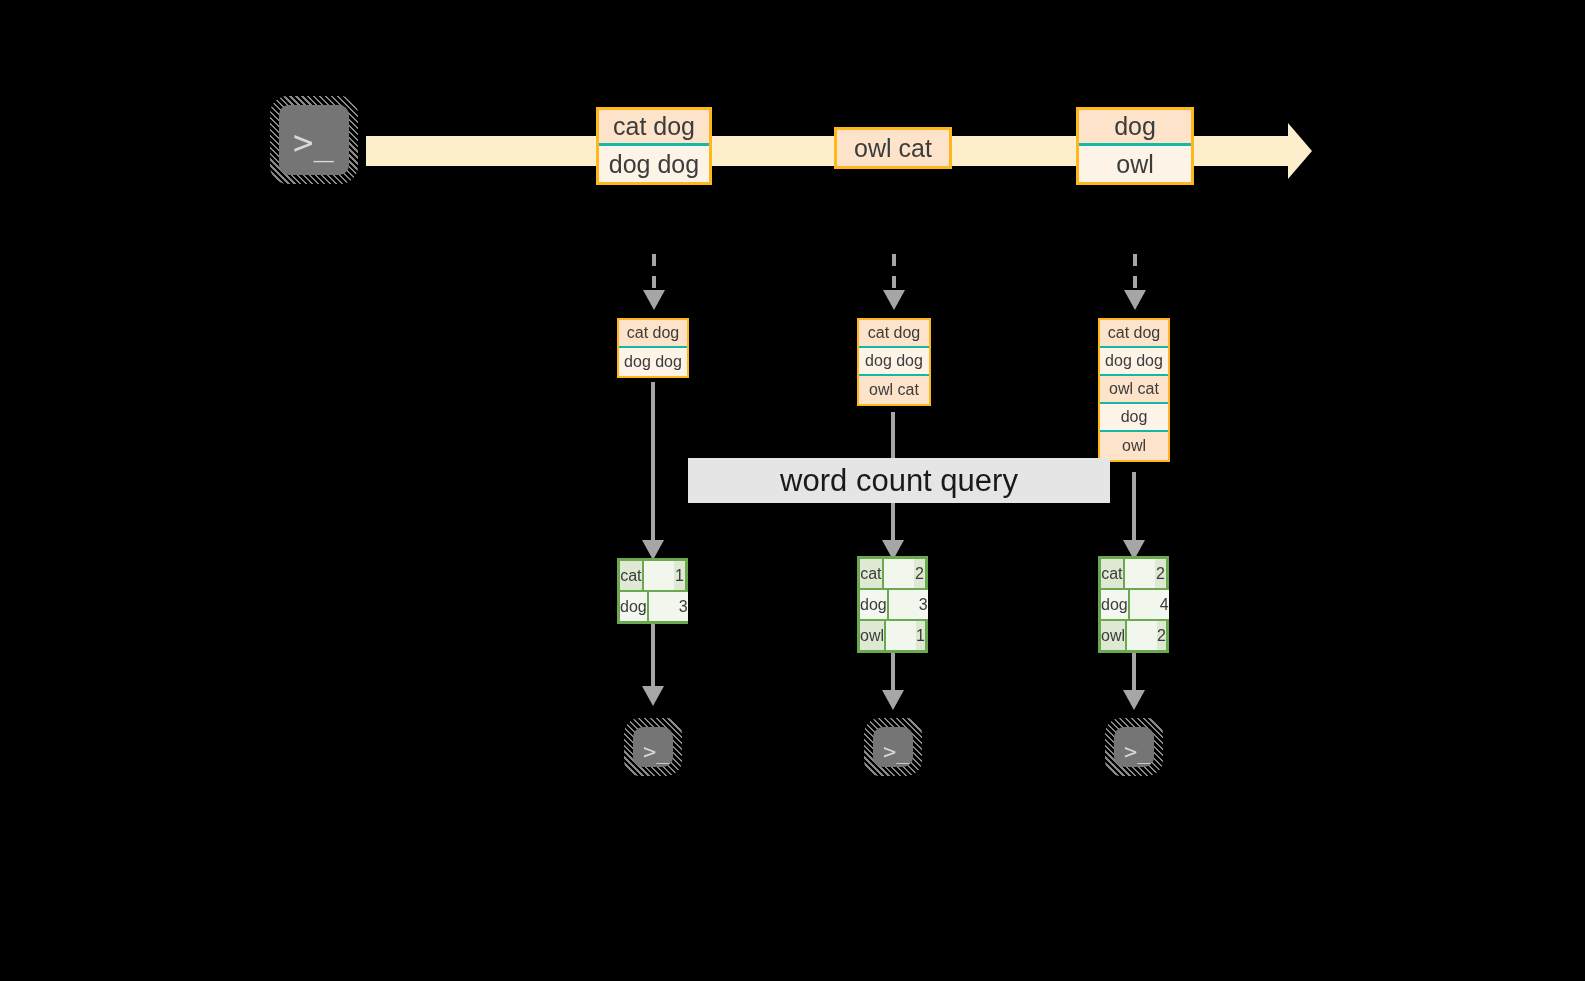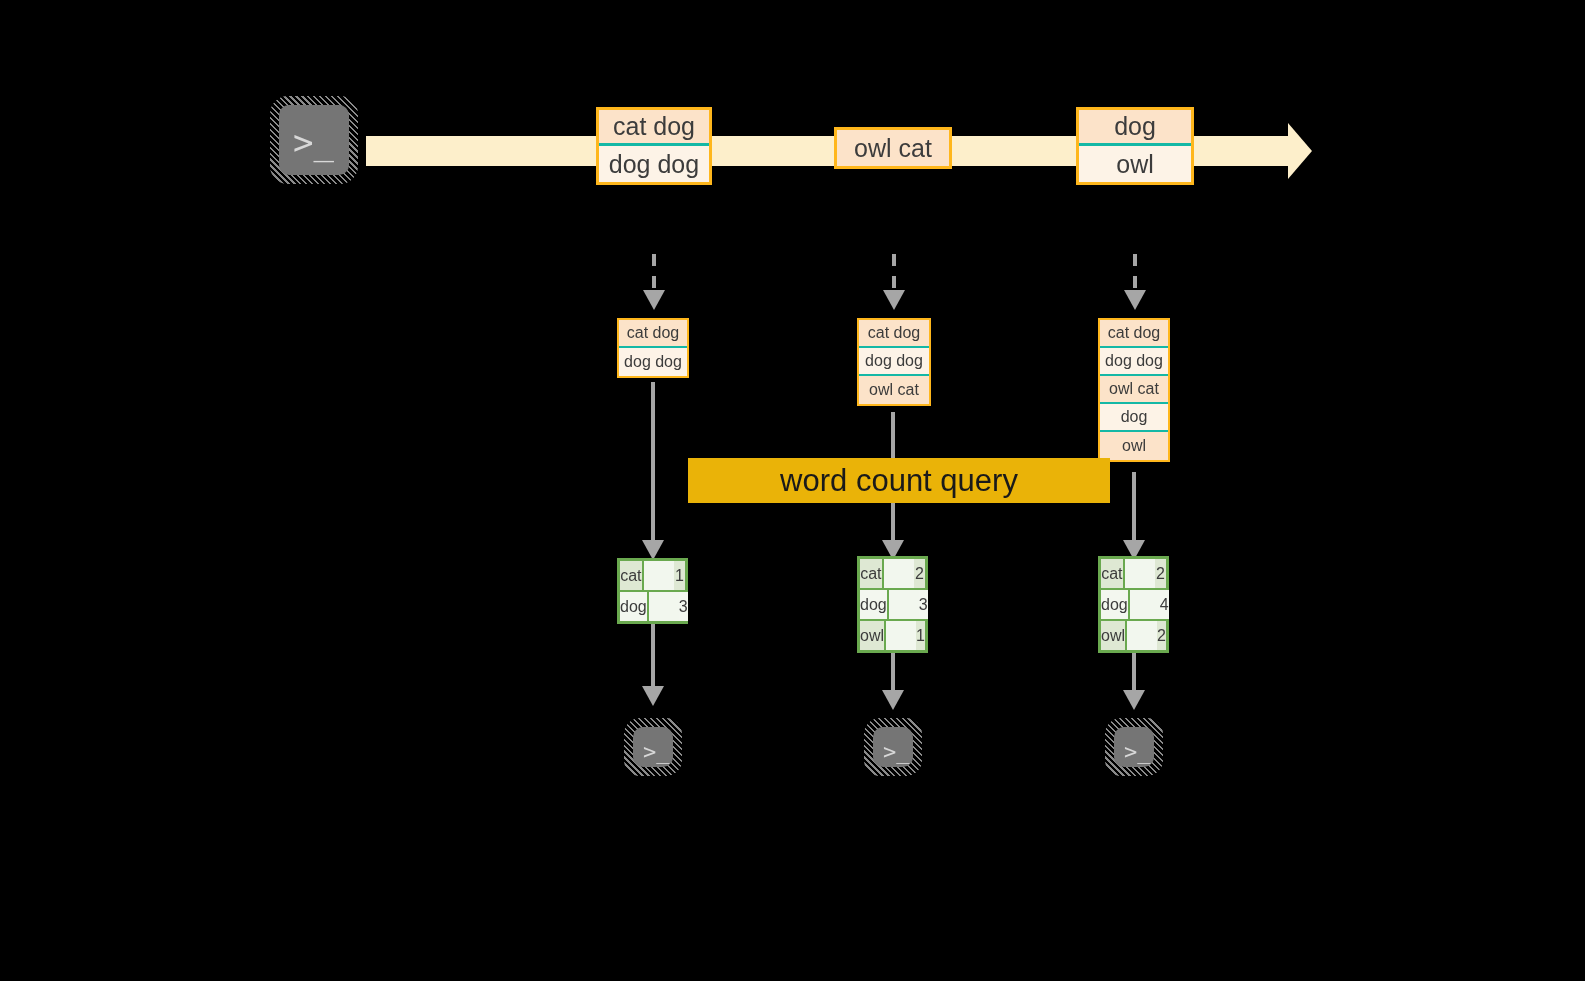--- a/index.html
+++ b/index.html
@@ -166,21 +166,21 @@
     width: 0; height: 0;
     border-left: 11px solid transparent;
     border-right: 11px solid transparent;
     border-top: 20px solid #A6A6A6;
     z-index: 2;
   }
 
   
   .query-band {
     position: absolute;
-    background: #eab308;
+    background: #e5e5e5;
     z-index: 3;
     display: flex;
     align-items: center;
     justify-content: center;
   }
   .query-band .query-text {
     font-size: 31px;
     color: #1a1a1a;
     white-space: nowrap;
   }

